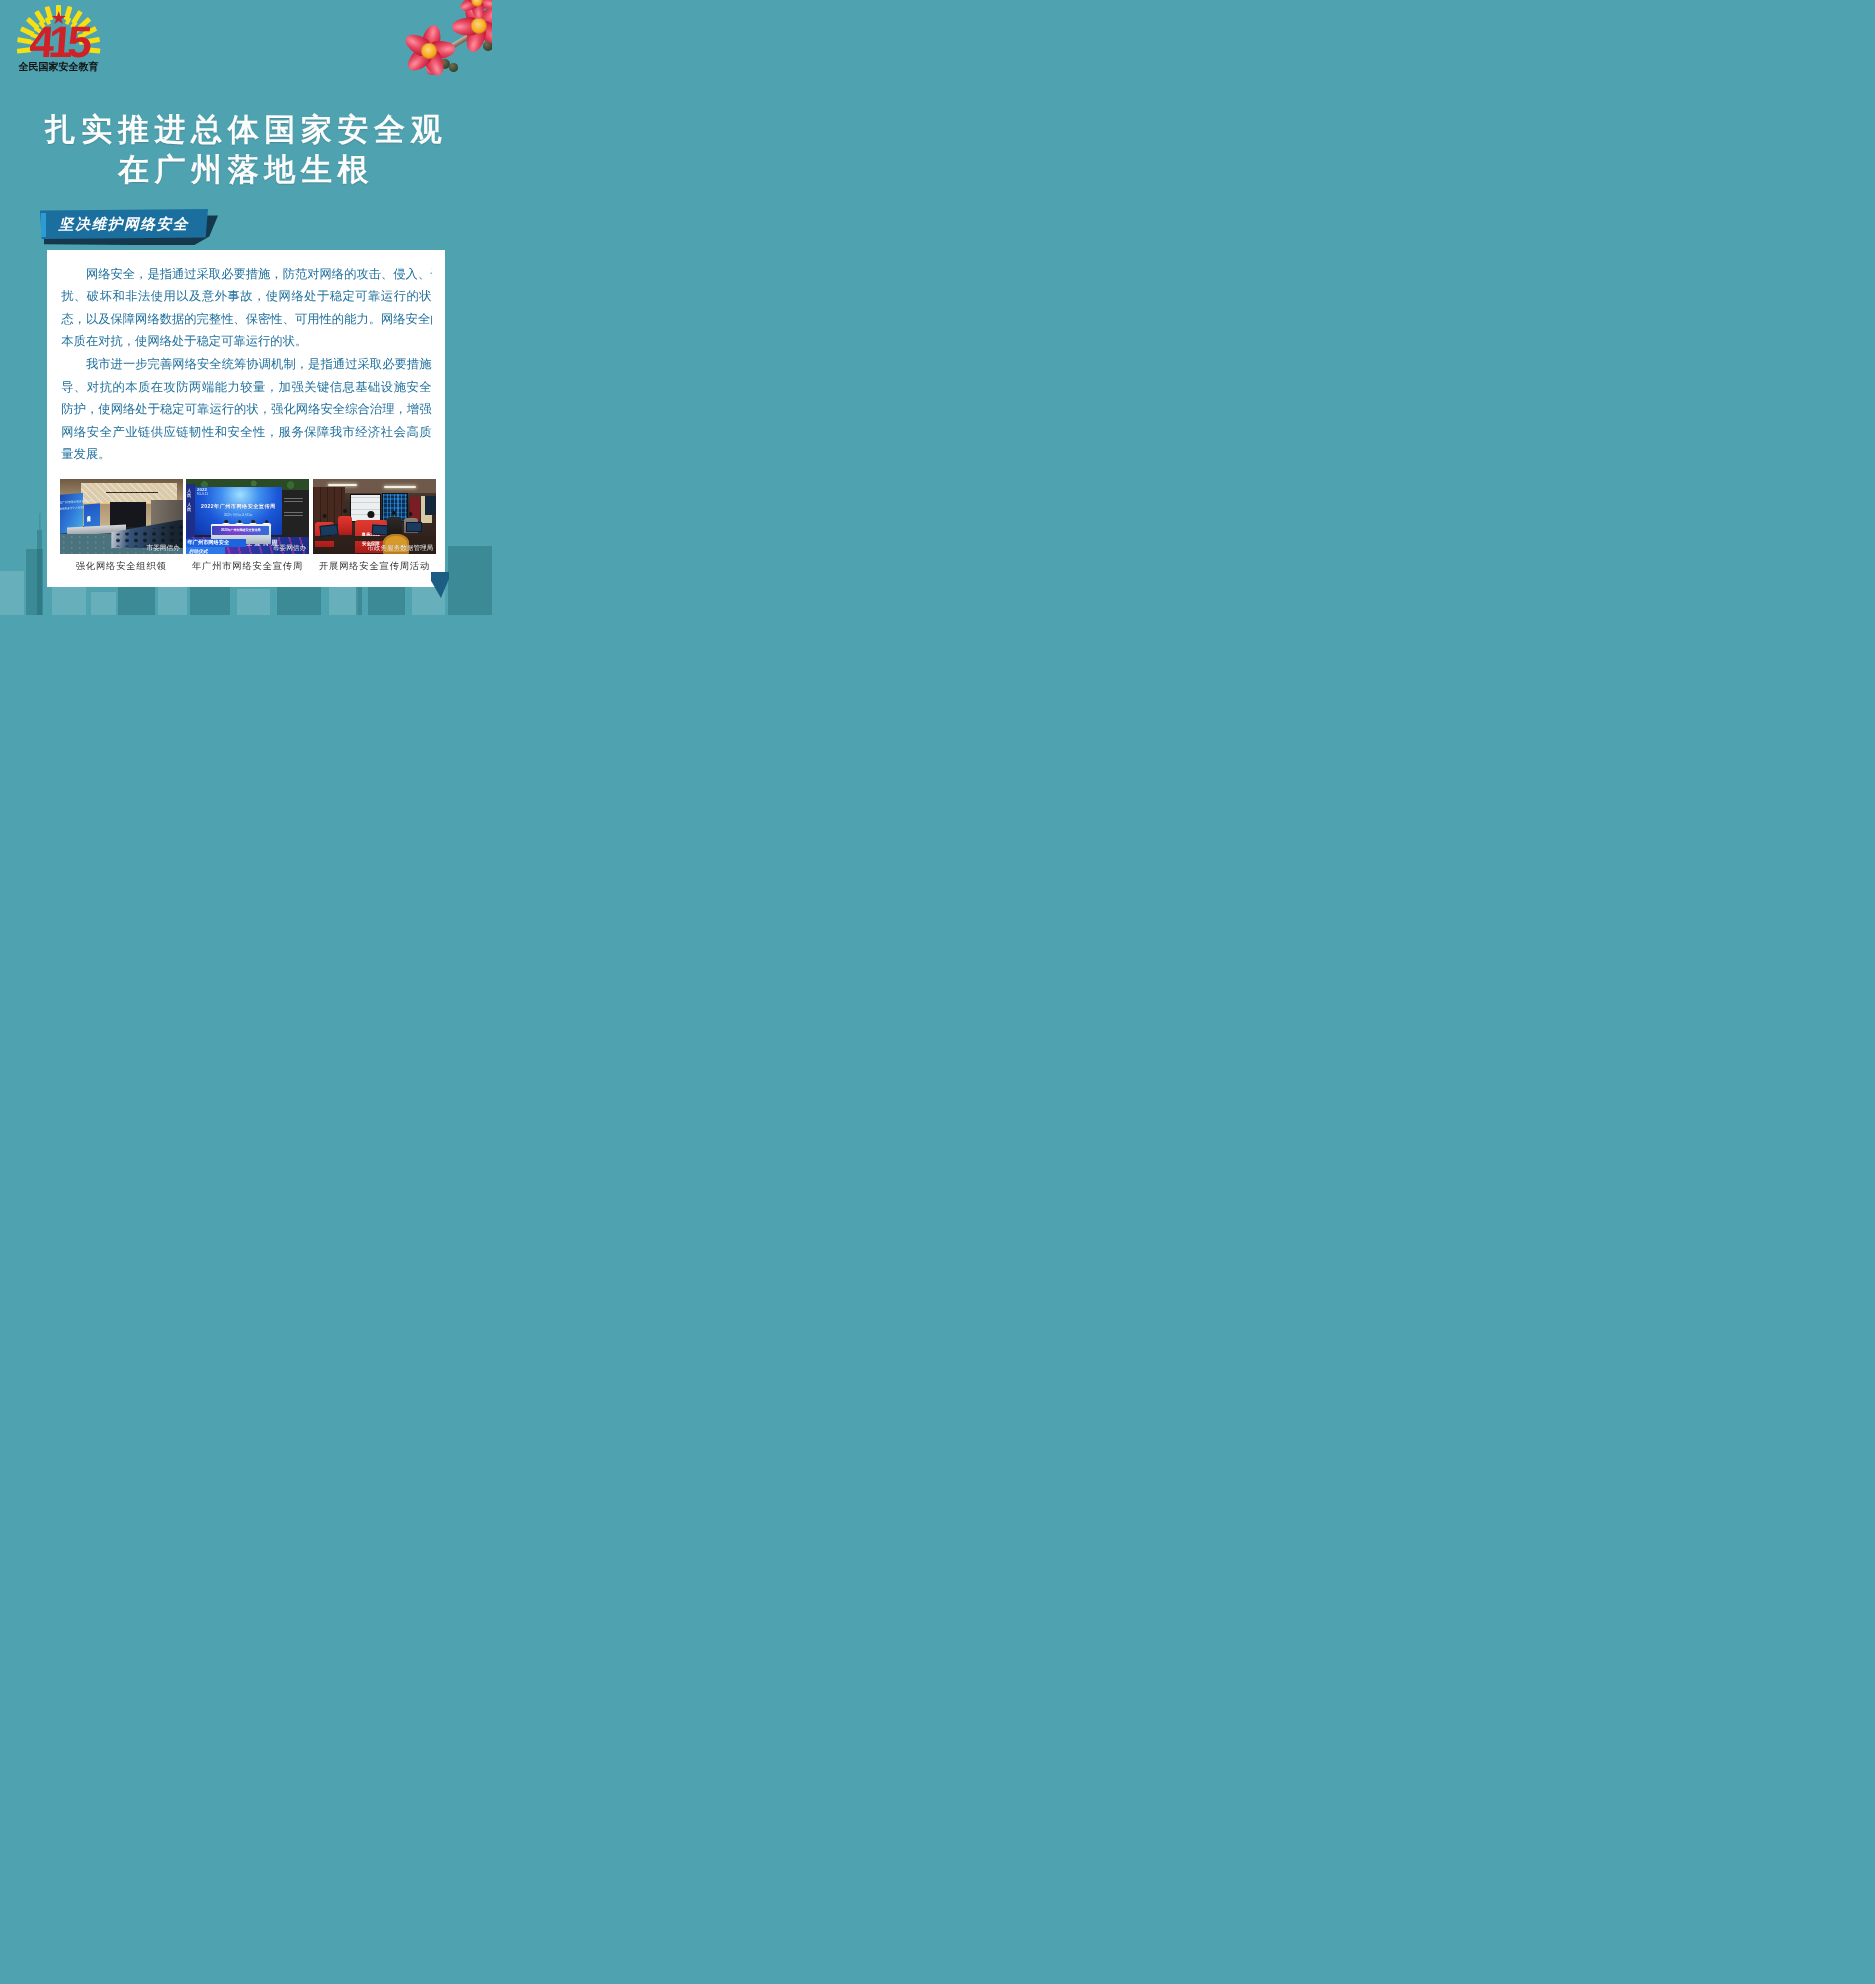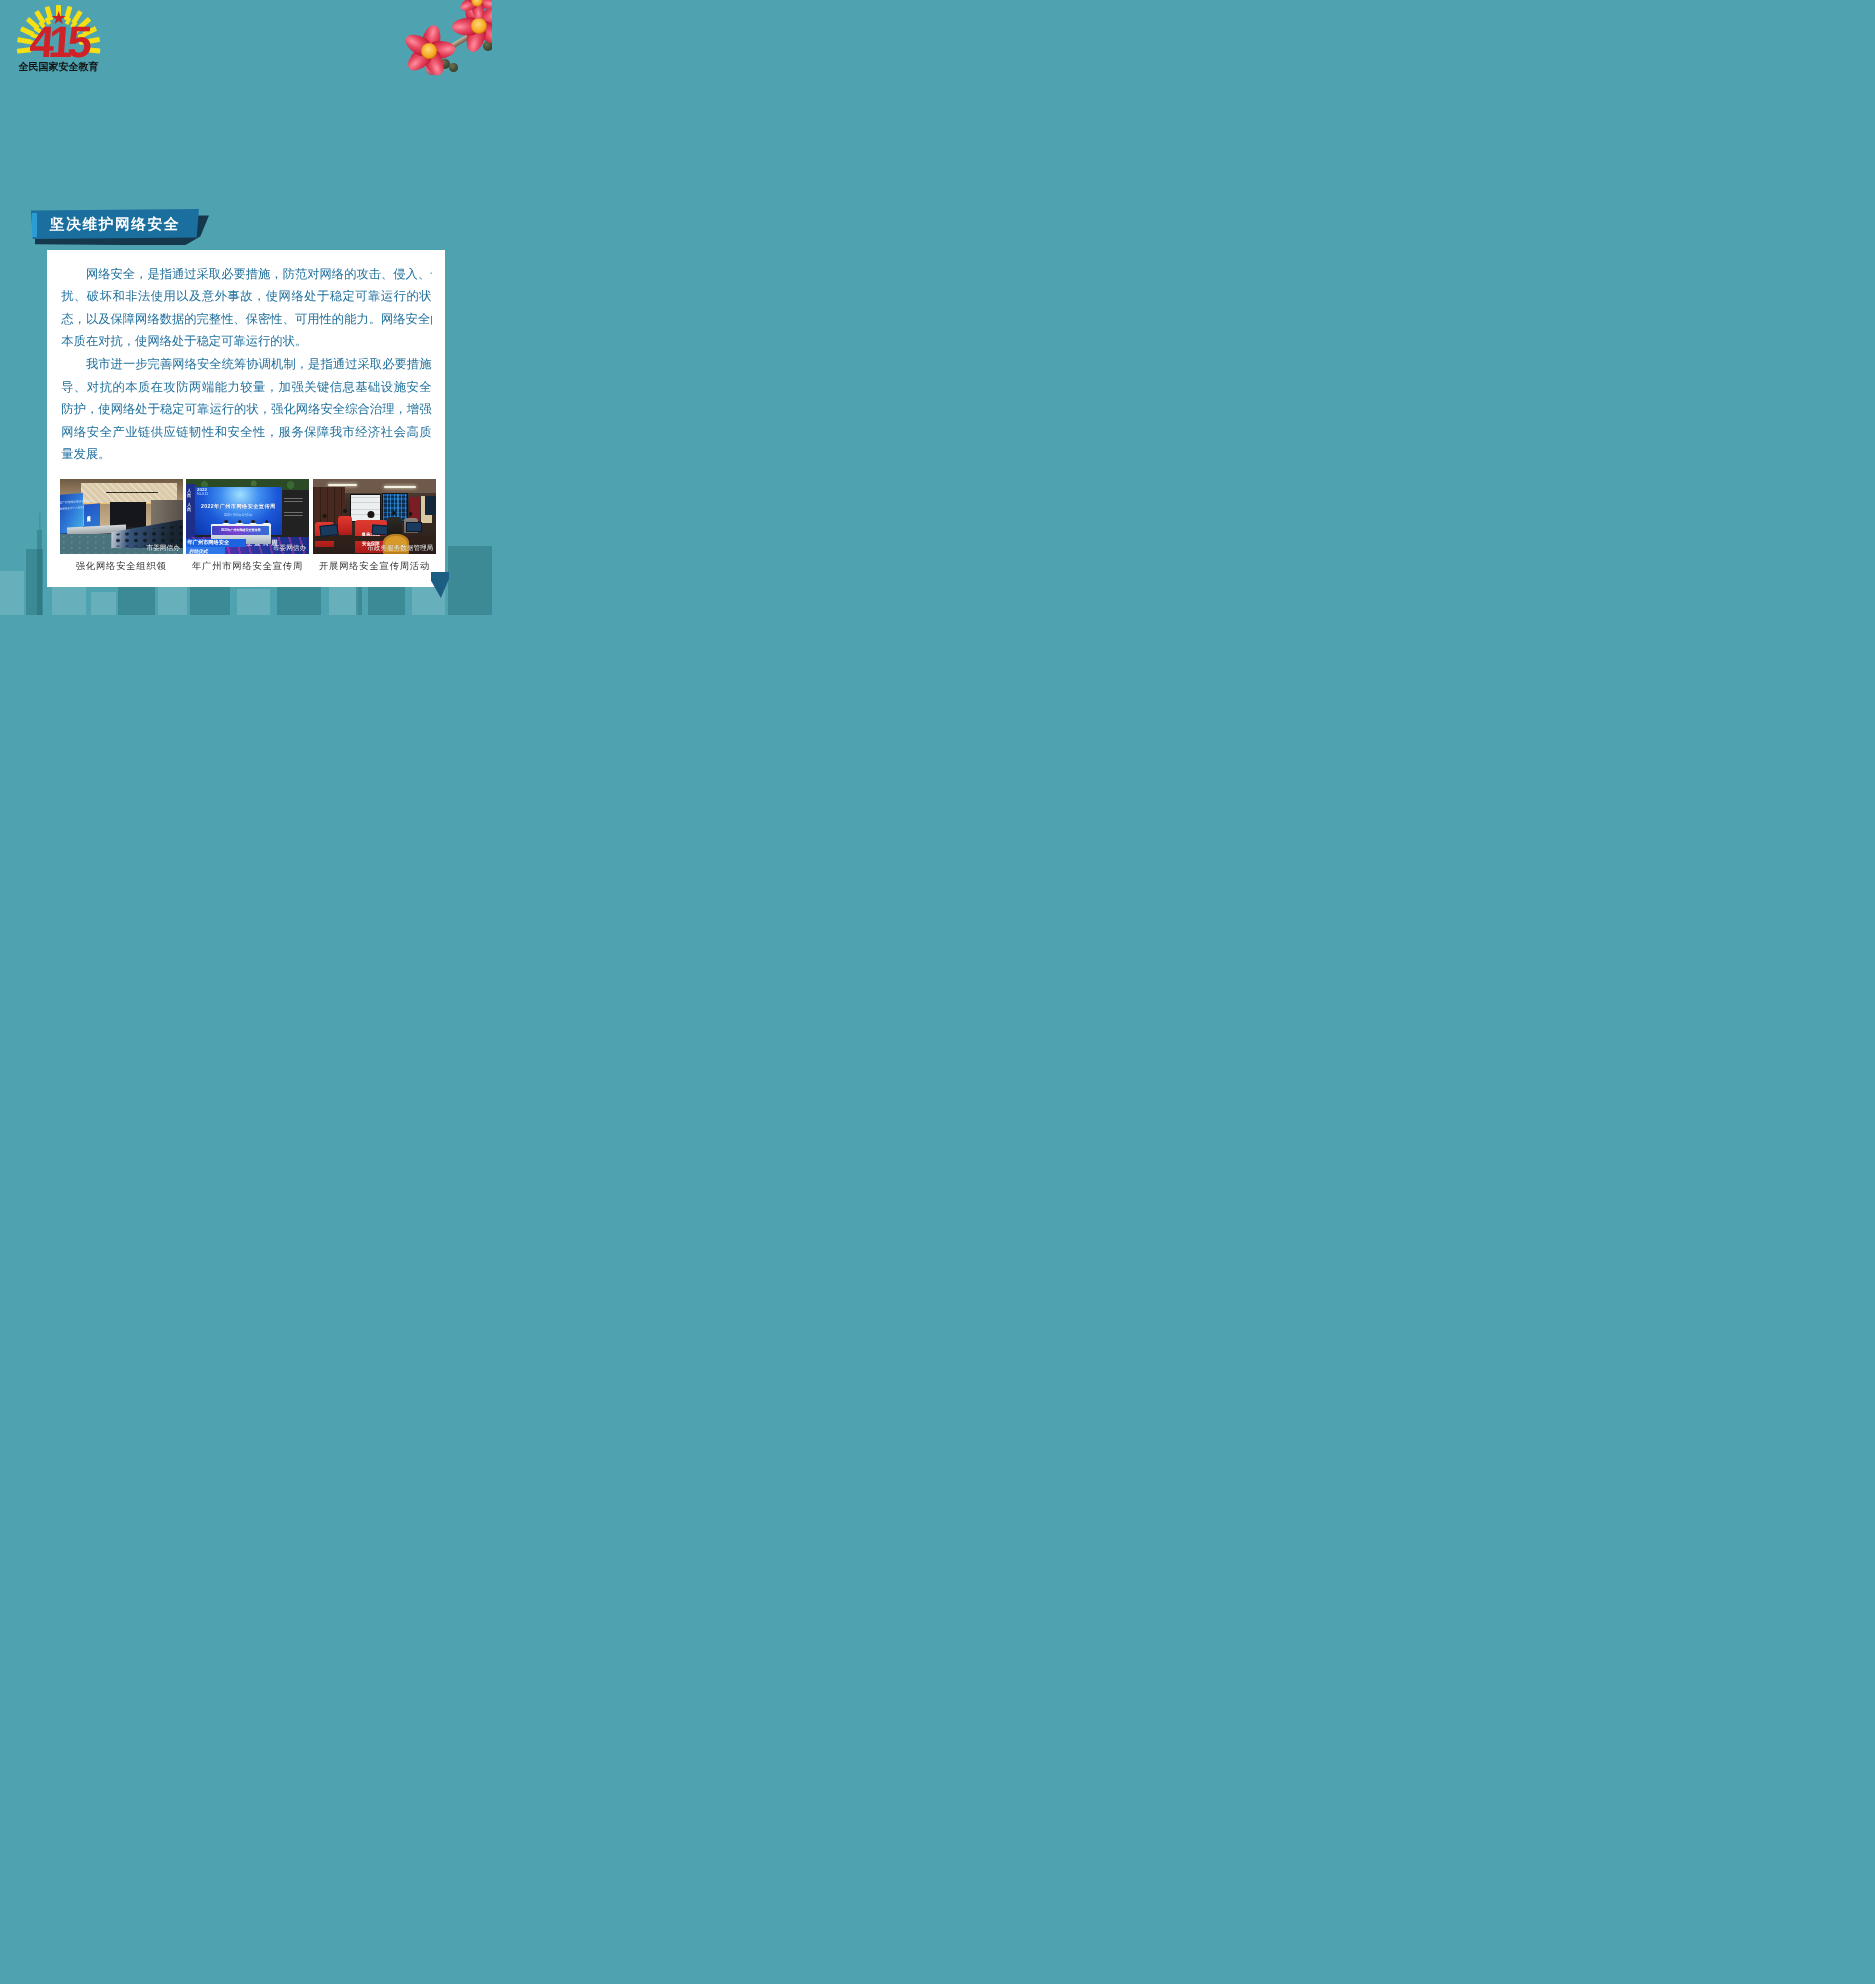--- a/index.html
+++ b/index.html
@@ -31,21 +31,21 @@
          background:radial-gradient(circle at 45% 40%,#ffd978 0%,#f6a81f 55%,#d4611a 100%);
          box-shadow:inset 0 0 0 0.8px rgba(120,50,0,.25);}
   .bud{position:absolute;border-radius:50%;background:radial-gradient(circle at 35% 30%,#6a7050,#3c422e 70%,#23281a);}
   .bud.pink{background:radial-gradient(circle at 40% 30%,#f0a3ae,#cf5a70 60%,#8f2940);}
   
   .headline{position:absolute;left:0;top:113px;width:100%;text-align:center;z-index:3;color:#fbfcfc;
         font-weight:800;text-shadow:0 1.2px 1.2px rgba(70,105,115,.45);}
   .headline .hl{font-size:31px;line-height:1.12;letter-spacing:5.6px;white-space:nowrap;}
   .headline .hl2{margin-top:5.6px;}
   
-  .badge{position:absolute;left:31px;top:209px;width:183px;height:40px;z-index:4;}
+  .badge{position:absolute;left:40px;top:209px;width:183px;height:40px;z-index:4;font-style:italic;}
   .badge-shadow{position:absolute;left:4px;top:6.4px;width:174px;height:30px;background:#16384d;
         clip-path:polygon(0 2%,100% 0,95% 70%,86% 100%,0 96%);}
   .badge-panel{position:absolute;left:0;top:0;width:168px;height:30px;background:#1b6f9e;
         clip-path:polygon(0 5%,100% 0,98.6% 95%,1% 100%);
         display:flex;align-items:center;justify-content:center;}
   .badge-panel span{color:#fff;font-size:14.7px;font-weight:900;letter-spacing:1.6px;}
   .badge-accent{position:absolute;left:0.8px;top:3.6px;width:4.8px;height:24px;background:#2b9cd4;z-index:5;}
   
   .card{position:absolute;left:47px;top:250px;width:398px;height:337px;background:#ffffff;z-index:2;}
   .card-fold{position:absolute;left:431px;top:572px;width:18px;height:26px;background:#1c5d84;z-index:6;
@@ -231,20 +231,24 @@
     <div class="blossom" id="blossomC" style="left:56px;top:-18px;width:32px;height:32px;">
         <div class="petal" style="width: 38%; height: 56%; transform: translate(-50%, -100%) rotate(30deg);"></div>
         <div class="petal" style="width: 38%; height: 56%; transform: translate(-50%, -100%) rotate(102deg);"></div>
         <div class="petal" style="width: 38%; height: 56%; transform: translate(-50%, -100%) rotate(174deg);"></div>
         <div class="petal" style="width: 38%; height: 56%; transform: translate(-50%, -100%) rotate(246deg);"></div>
         <div class="petal" style="width: 38%; height: 56%; transform: translate(-50%, -100%) rotate(318deg);"></div>
         <div class="fcenter" style="width: 34%; height: 34%;"></div>
       </div>
   </div>
 
+  <div class="headline">
+    <div class="hl">扎实推进总体国家安全观</div>
+    <div class="hl hl2">在广州落地生根</div>
+  </div>
 
   <div class="badge">
     <div class="badge-shadow"></div>
     <div class="badge-panel">
       <span>坚决维护网络安全</span>
     </div>
     <div class="badge-accent"></div>
   </div>
 
   <div class="card">

